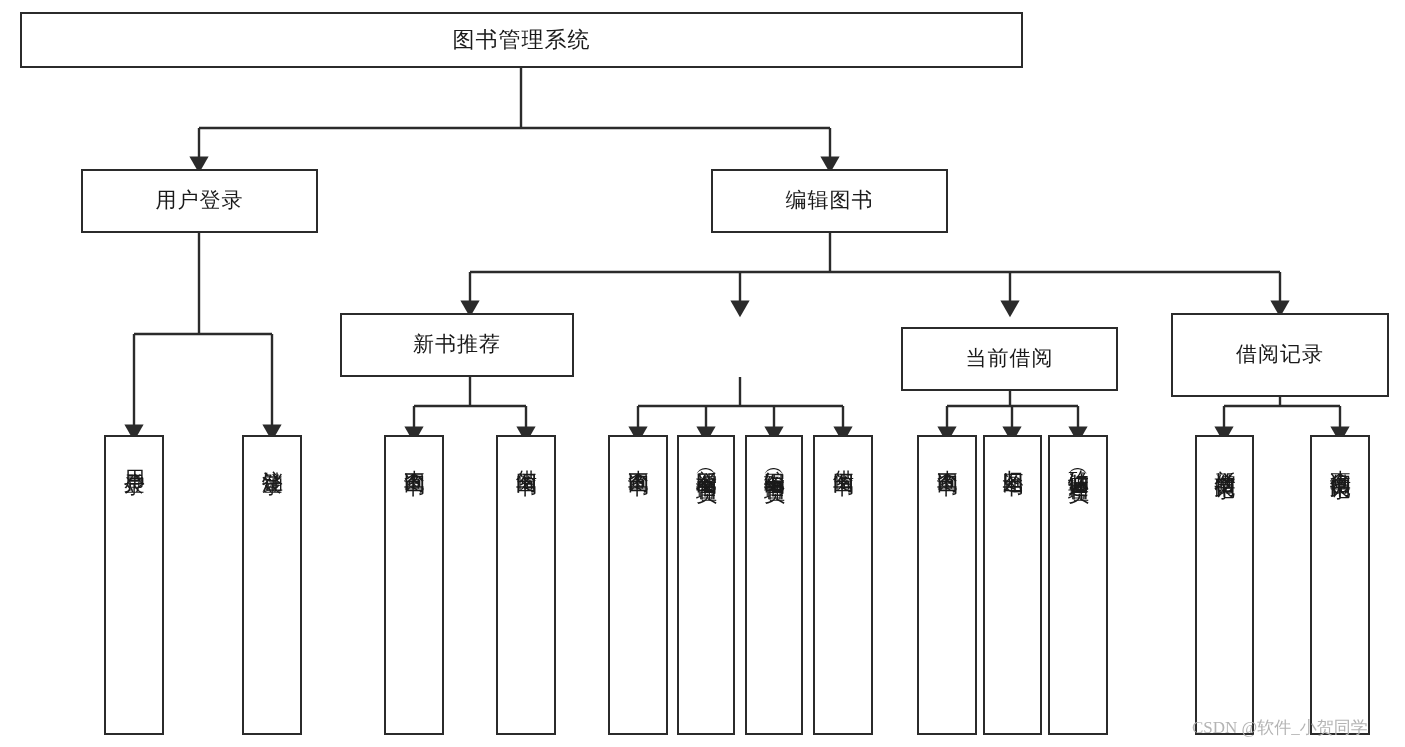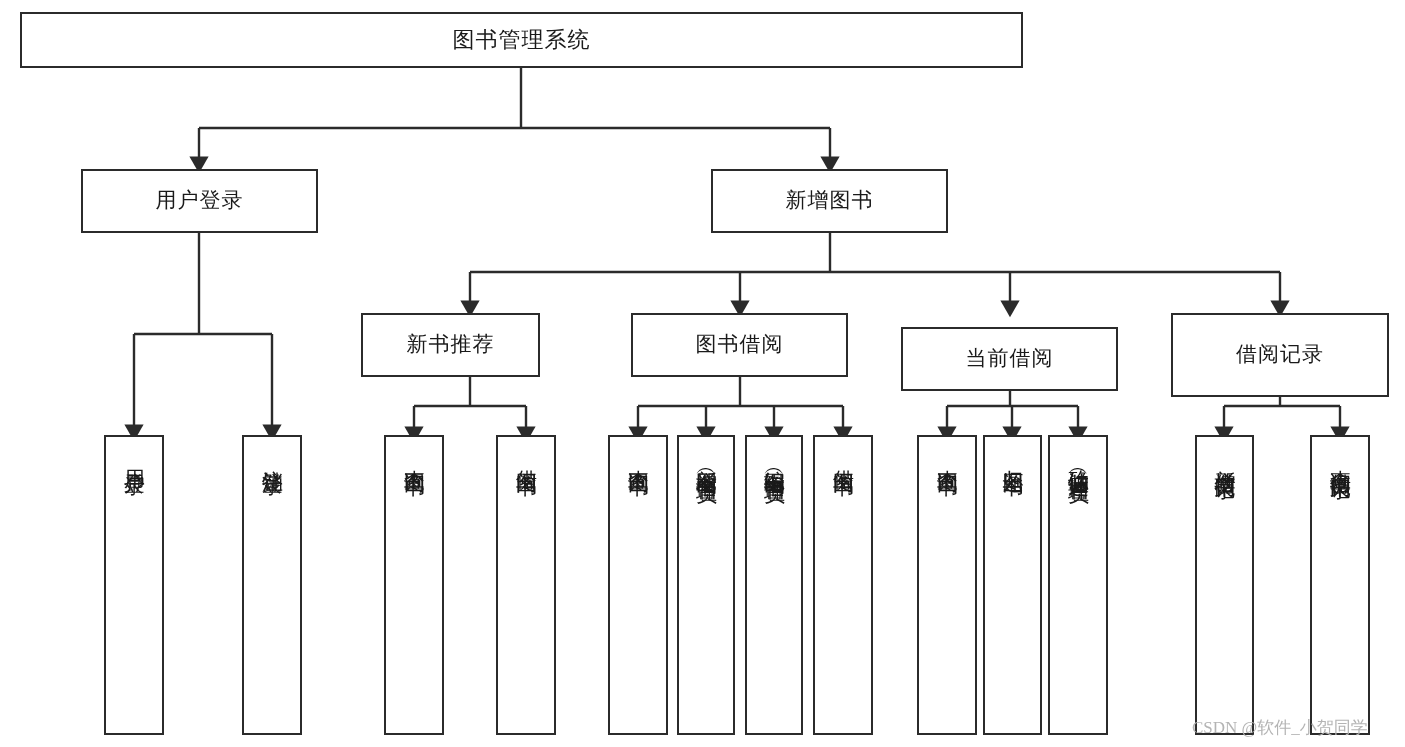--- a/index.html
+++ b/index.html
@@ -129,28 +129,25 @@
   </svg>
 
   <div class="node horiz root" style="left:20px; top:12px; width:1003px; height:56px;">
     <span class="node-label">图书管理系统</span>
   </div>
 
   <div class="node horiz" style="left:81px; top:169px; width:237px; height:64px;">
     <span class="node-label">用户登录</span>
   </div>
   <div class="node horiz" style="left:711px; top:169px; width:237px; height:64px;">
-    <span class="node-label">新增图书</span>
-  </div>
-
-  <div class="node horiz" style="left:361px; top:313px; width:179px; height:64px;">
+    <span class="node-label">编辑图书</span>
+  </div>
+
+  <div class="node horiz" style="left:340px; top:313px; width:234px; height:64px;">
     <span class="node-label">新书推荐</span>
-  </div>
-  <div class="node horiz" style="left:631px; top:313px; width:217px; height:64px;">
-    <span class="node-label">图书借阅</span>
   </div>
   <div class="node horiz" style="left:901px; top:327px; width:217px; height:64px;">
     <span class="node-label">当前借阅</span>
   </div>
   <div class="node horiz" style="left:1171px; top:313px; width:218px; height:84px;">
     <span class="node-label">借阅记录</span>
   </div>
 
   <div class="node vert" style="left:104px; top:435px; width:60px; height:300px;">
     <span class="node-label">用户登录</span>

